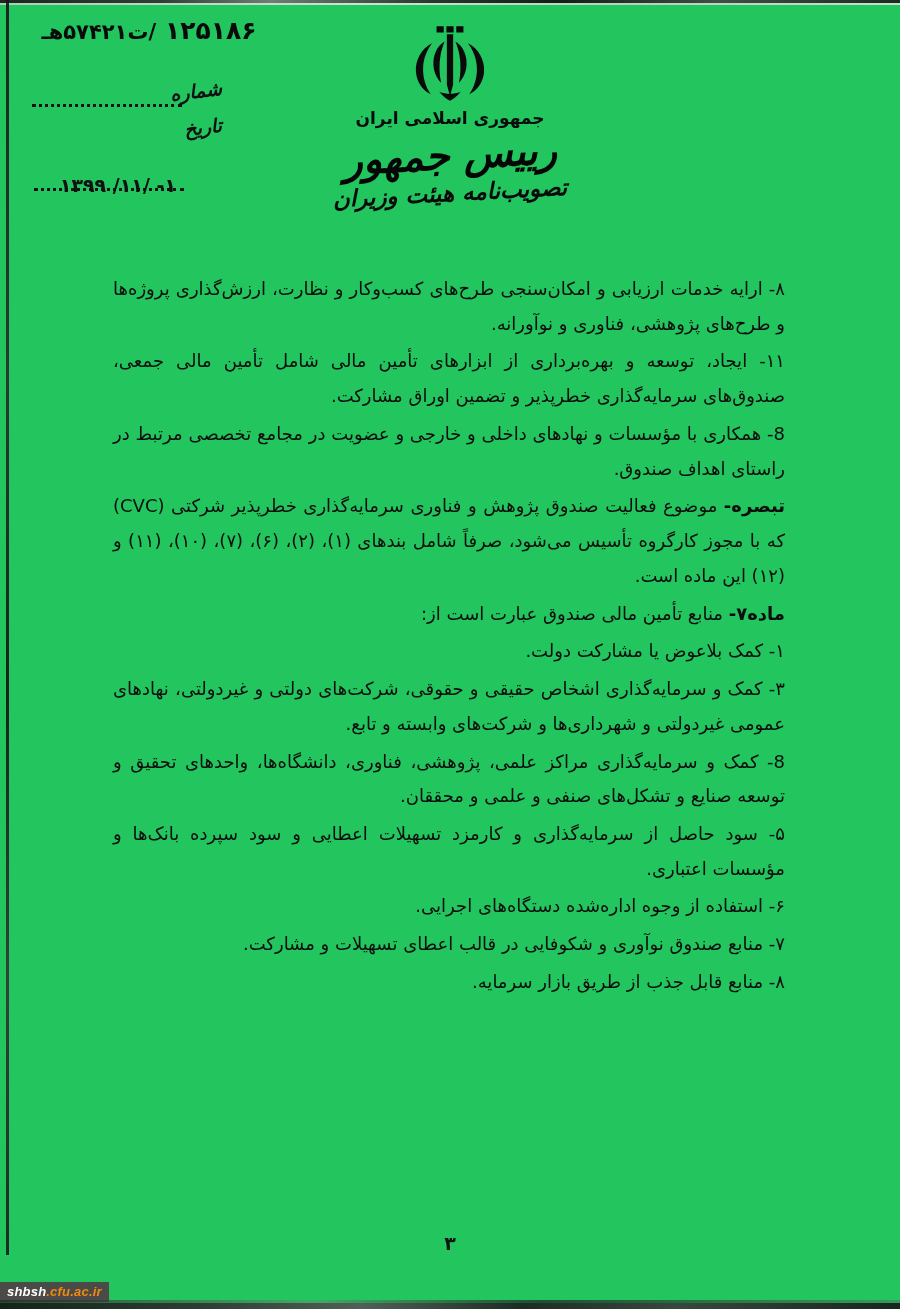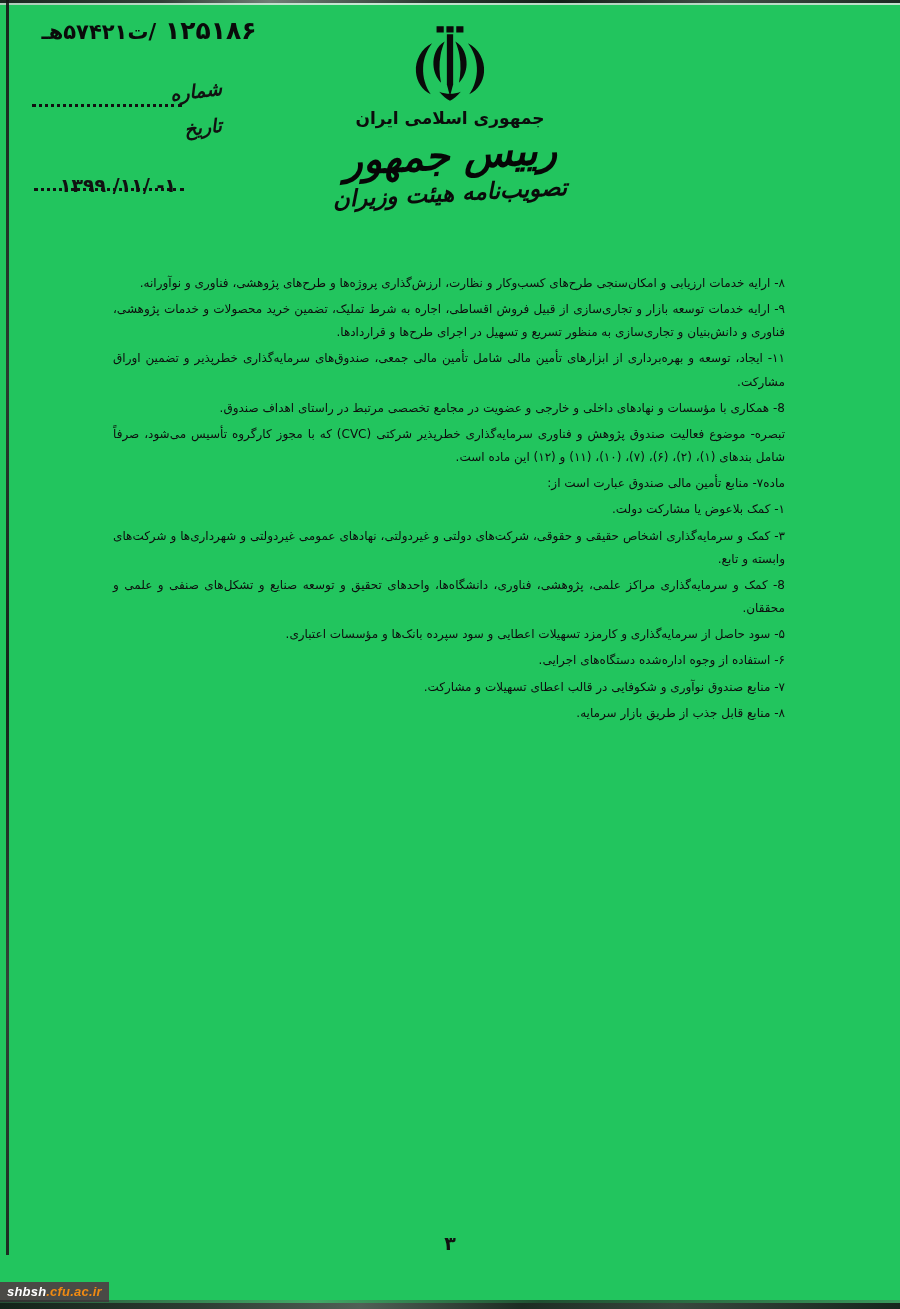--- a/index.html
+++ b/index.html
@@ -104,28 +104,28 @@
   }
 
   
   .body-text{
     position:absolute;top:272px;right:115px;
     width:672px;
     direction:rtl;text-align:justify;
     font-family:"DejaVu Sans","Liberation Sans",sans-serif;
   }
   .clause{
-    font-size:12px;
+    font-size:18px;
     line-height:1.93;
     color:#0d0d0d;
     margin:0 0 3px 0;
     text-align:justify;
     text-justify:inter-word;
   }
-  .clause.bold-lead .lead{font-weight:400;}
+  .clause.bold-lead .lead{font-weight:700;}
   .clause-last{ text-align:justify; }
 
   .page-number{
     position:absolute;top:1232px;left:0;width:900px;
     text-align:center;font-size:19px;font-weight:700;color:#111;
   }
 
   .watermark{
     position:absolute;left:0;bottom:7px;
     background:#4a4a46;
@@ -187,21 +187,20 @@
       </svg>
       <div class="org-name">جمهوری اسلامی ایران</div>
       <div class="calligraphy-1">رییس جمهور</div>
       <div class="calligraphy-2">تصویب‌نامه هیئت وزیران</div>
     </div>
   </div>
 
   <div class="body-text">
 
     <p class="clause">۸- ارایه خدمات ارزیابی و امکان‌سنجی طرح‌های کسب‌وکار و نظارت، ارزش‌گذاری پروژه‌ها و طرح‌های پژوهشی، فناوری و نوآورانه.</p>
-    <p class="clause">۹- ارایه خدمات توسعه بازار و تجاری‌سازی از قبیل فروش اقساطی، اجاره به شرط تملیک، تضمین خرید محصولات و خدمات پژوهشی، فناوری و دانش‌بنیان و تجاری‌سازی به منظور تسریع و تسهیل در اجرای طرح‌ها و قراردادها.</p>
     <p class="clause">۱۱- ایجاد، توسعه و بهره‌برداری از ابزارهای تأمین مالی شامل تأمین مالی جمعی، صندوق‌های سرمایه‌گذاری خطرپذیر و تضمین اوراق مشارکت.</p>
     <p class="clause">8- همکاری با مؤسسات و نهادهای داخلی و خارجی و عضویت در مجامع تخصصی مرتبط در راستای اهداف صندوق.</p>
 
     <p class="clause bold-lead">
       <span class="lead">تبصره-</span><span> موضوع فعالیت صندوق پژوهش و فناوری سرمایه‌گذاری خطرپذیر شرکتی (CVC) که با مجوز کارگروه تأسیس می‌شود، صرفاً شامل بندهای (۱)، (۲)، (۶)، (۷)، (۱۰)، (۱۱) و (۱۲) این ماده است.</span>
     </p>
 
     <p class="clause bold-lead">
       <span class="lead">ماده۷-</span><span> منابع تأمین مالی صندوق عبارت است از:</span>
     </p>

